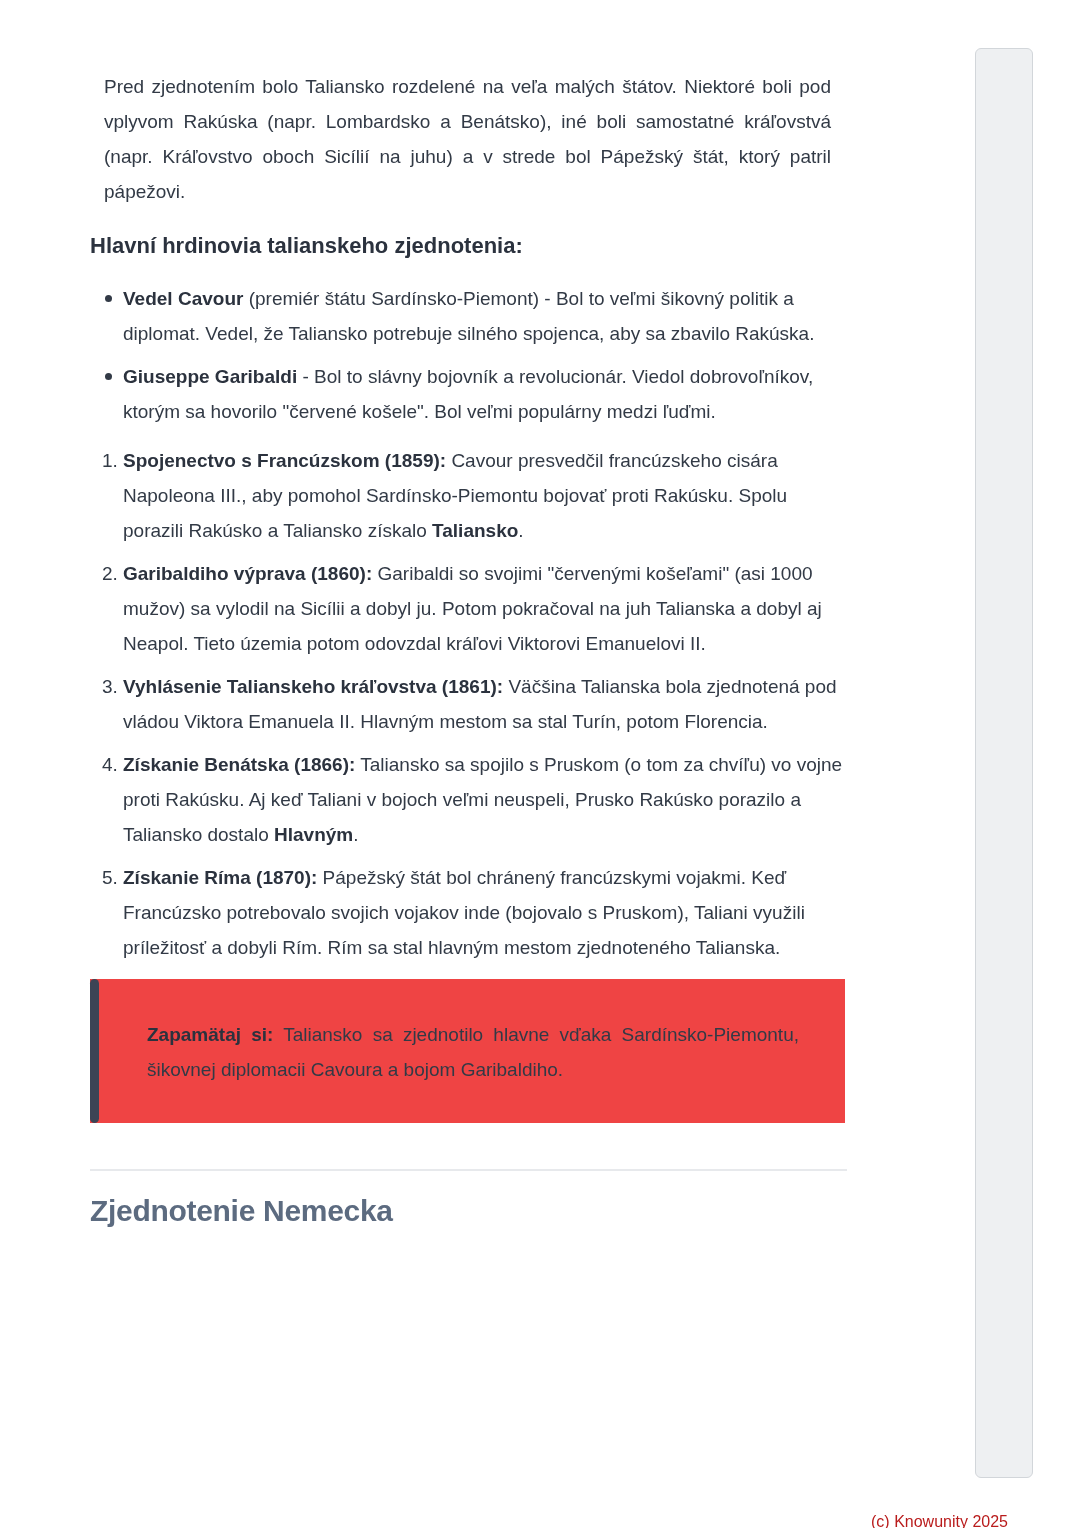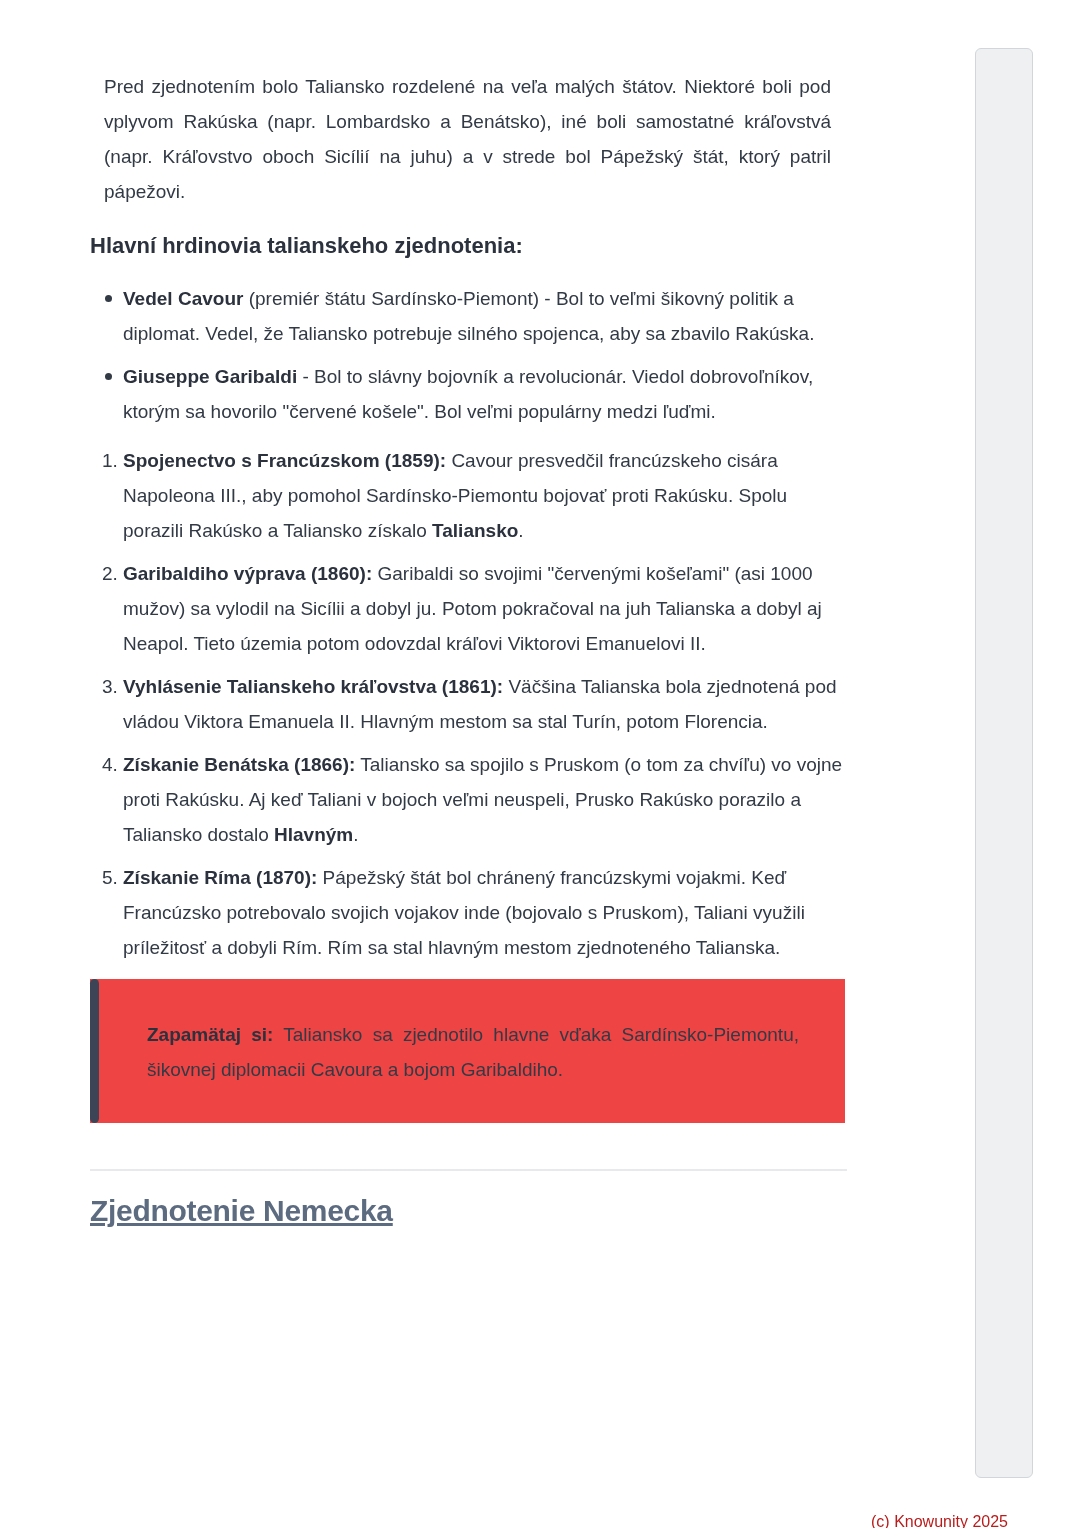--- a/index.html
+++ b/index.html
@@ -85,21 +85,20 @@
     margin: 46px 0 0 0;
     width: 757px;
   }
   h1.next-chapter {
     margin: 22px 0 0 0;
     font-size: 30px;
     line-height: 36px;
     font-weight: bold;
     color: #5c6b80;
     letter-spacing: -0.3px;
-    text-decoration: underline;
   }
   .side-strip {
     position: absolute;
     left: 975px;
     top: 48px;
     width: 58px;
     height: 1430px;
     background: #eef0f2;
     border: 1px solid #d2d6da;
     border-radius: 6px;

